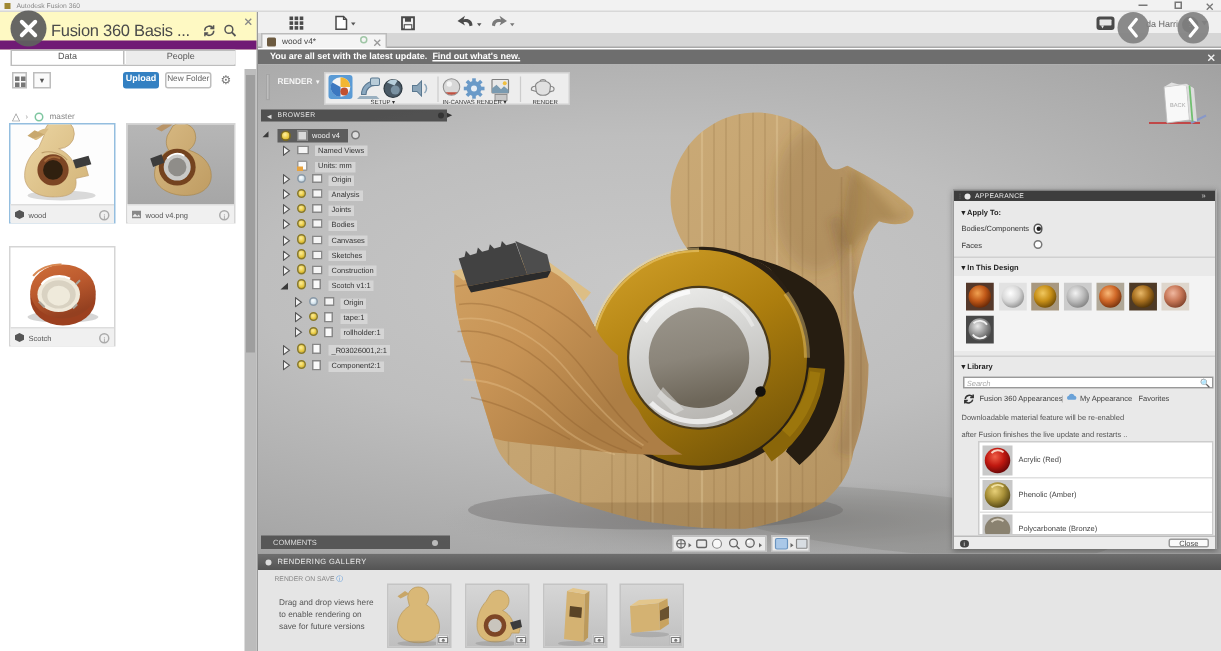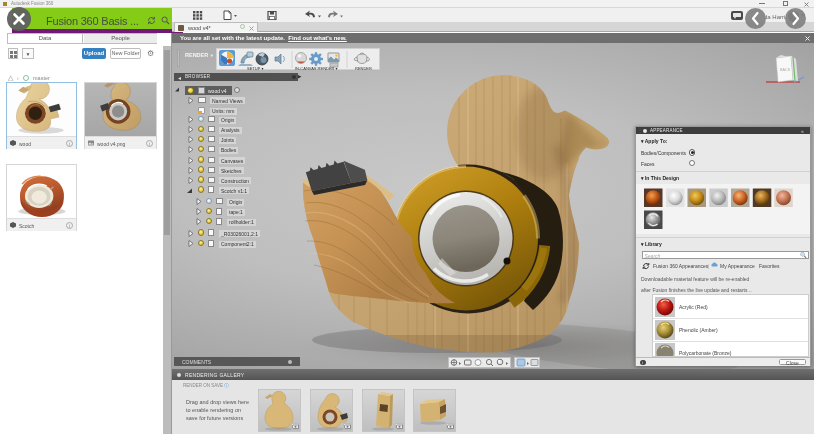--- a/index.html
+++ b/index.html
@@ -18,21 +18,21 @@
     <div class="abs" style="left:11px;top:0px;font-size:4.5px;color:#888;line-height:8px;">Autodesk Fusion 360</div>
     <div class="abs" style="left:759px;top:3px;width:6px;height:1px;background:#777;"></div>
     <div class="abs" style="left:783px;top:1px;width:5px;height:5px;border:1px solid #777;"></div>
     <svg class="abs" style="left:804px;top:1.5px;" width="5" height="5">
         <path d="M0.5,0.5 L4.5,4.5 M4.5,0.5 L0.5,4.5" stroke="#777" stroke-width="0.9"></path>
       </svg>
   </div>
 
   <div class="abs" style="left:0;top:8px;width:172px;height:426px;background:#fff;border-right:1px solid #9a9a9a;">
 
-    <div class="abs" style="left:12px;top:0;width:171px;height:25px;background:#84cc16;border-bottom:4px solid #701a75;">
+    <div class="abs" style="left:0;top:0;width:171px;height:25px;background:#fef9c3;border-bottom:6px solid #701a75;">
       <div class="abs" style="left:34px;top:7px;font-size:11px;color:#4a4a4a;letter-spacing:-0.2px;">Fusion 360 Basis ...</div>
       <svg class="abs" style="left:135px;top:8px;" width="9" height="9" viewBox="0 0 9 9">
           <path d="M1.5,4.5 A3,3 0 0 1 7,2.8 M7.4,0.8 V3 H5.2 M7.5,4.5 A3,3 0 0 1 2,6.2 M1.6,8.2 V6 H3.8" fill="none" stroke="#555" stroke-width="1"></path>
         </svg>
       <svg class="abs" style="left:149px;top:8px;" width="9" height="9" viewBox="0 0 9 9">
           <circle cx="3.6" cy="3.6" r="2.6" fill="none" stroke="#555" stroke-width="1"></circle>
           <line x1="5.6" y1="5.6" x2="8" y2="8" stroke="#555" stroke-width="1.2"></line>
         </svg>
       <svg class="abs" style="left:163px;top:4px;" width="5" height="5">
           <path d="M0.5,0.5 L4.5,4.5 M4.5,0.5 L0.5,4.5" stroke="#888" stroke-width="0.9"></path>

